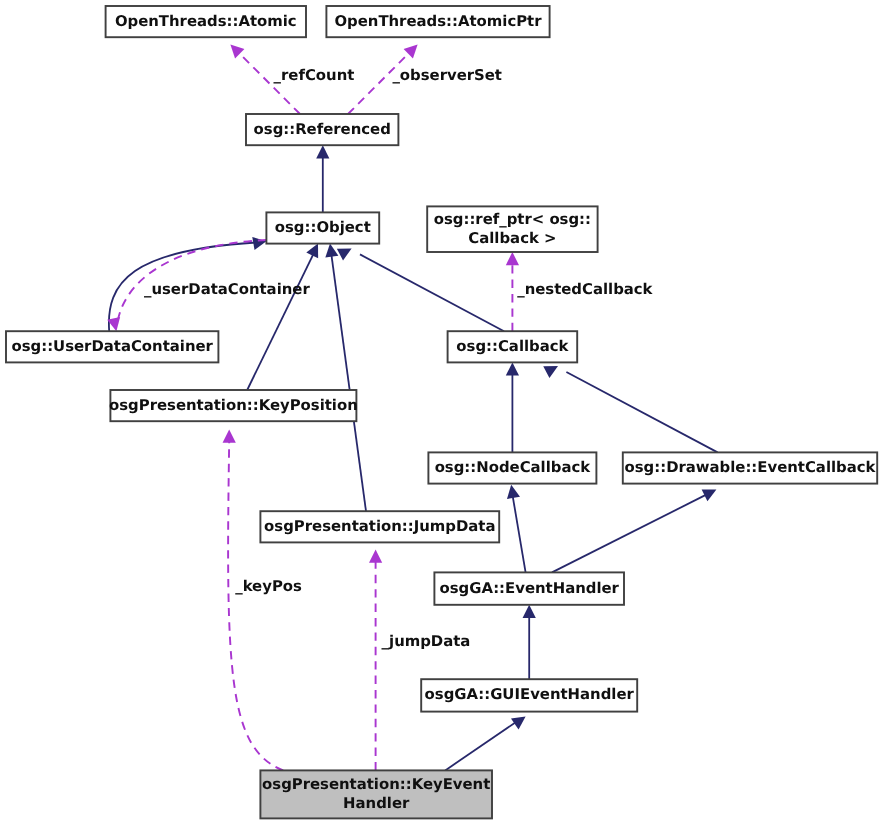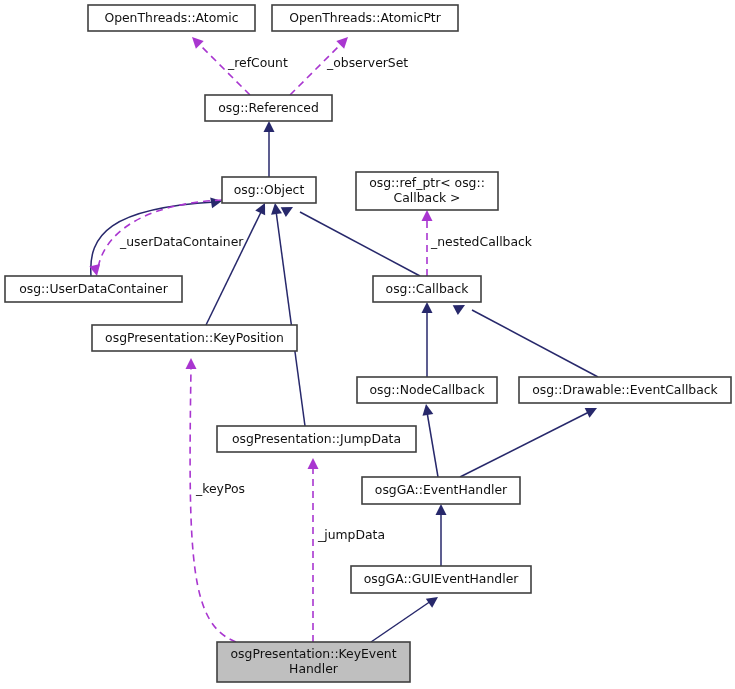--- a/index.html
+++ b/index.html
@@ -7,20 +7,21 @@
     padding: 0;
     background: #ffffff;
   }
   #diagram-root {
     position: relative;
     width: 735px;
     height: 689px;
     background: #ffffff;
     font-family: "DejaVu Sans", sans-serif;
     overflow: hidden;
+    font-weight: bold;
   }
   svg.diagram-canvas {
     position: absolute;
     left: 0;
     top: 0;
     width: 735px;
     height: 689px;
     display: block;
   }
   .node-box {

